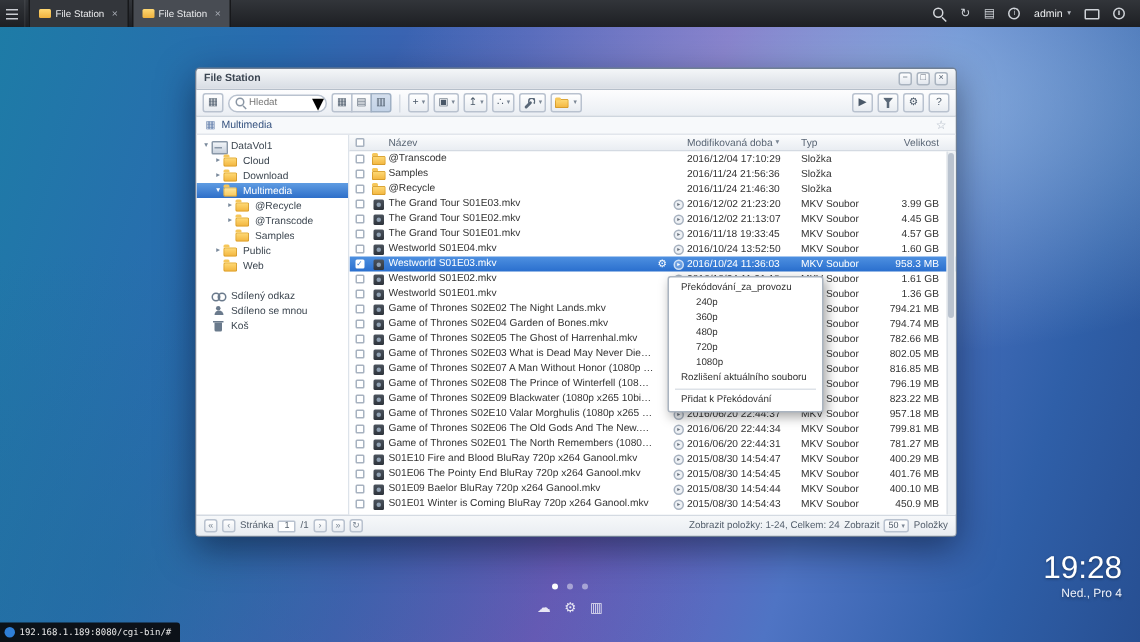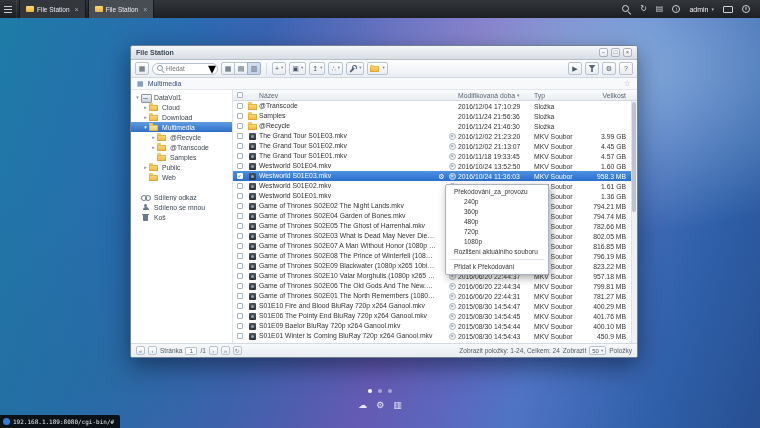--- a/index.html
+++ b/index.html
@@ -745,19 +745,23 @@
     <span class="dot"></span>
     <span class="dot"></span>
   </div>
 
   <div class="tray">
     <span class="tray-ico">☁</span>
     <span class="tray-ico">⚙</span>
     <span class="tray-ico">▥</span>
   </div>
 
+  <div class="clock">
+    <div class="time">19:28</div>
+    <div class="cdate">Ned., Pro 4</div>
+  </div>
 
   <div class="urlbar">
     <span class="globe"></span>
     <span class="url">192.168.1.189:8080/cgi-bin/#</span>
   </div>
 
 </div>
 
 </body></html>

